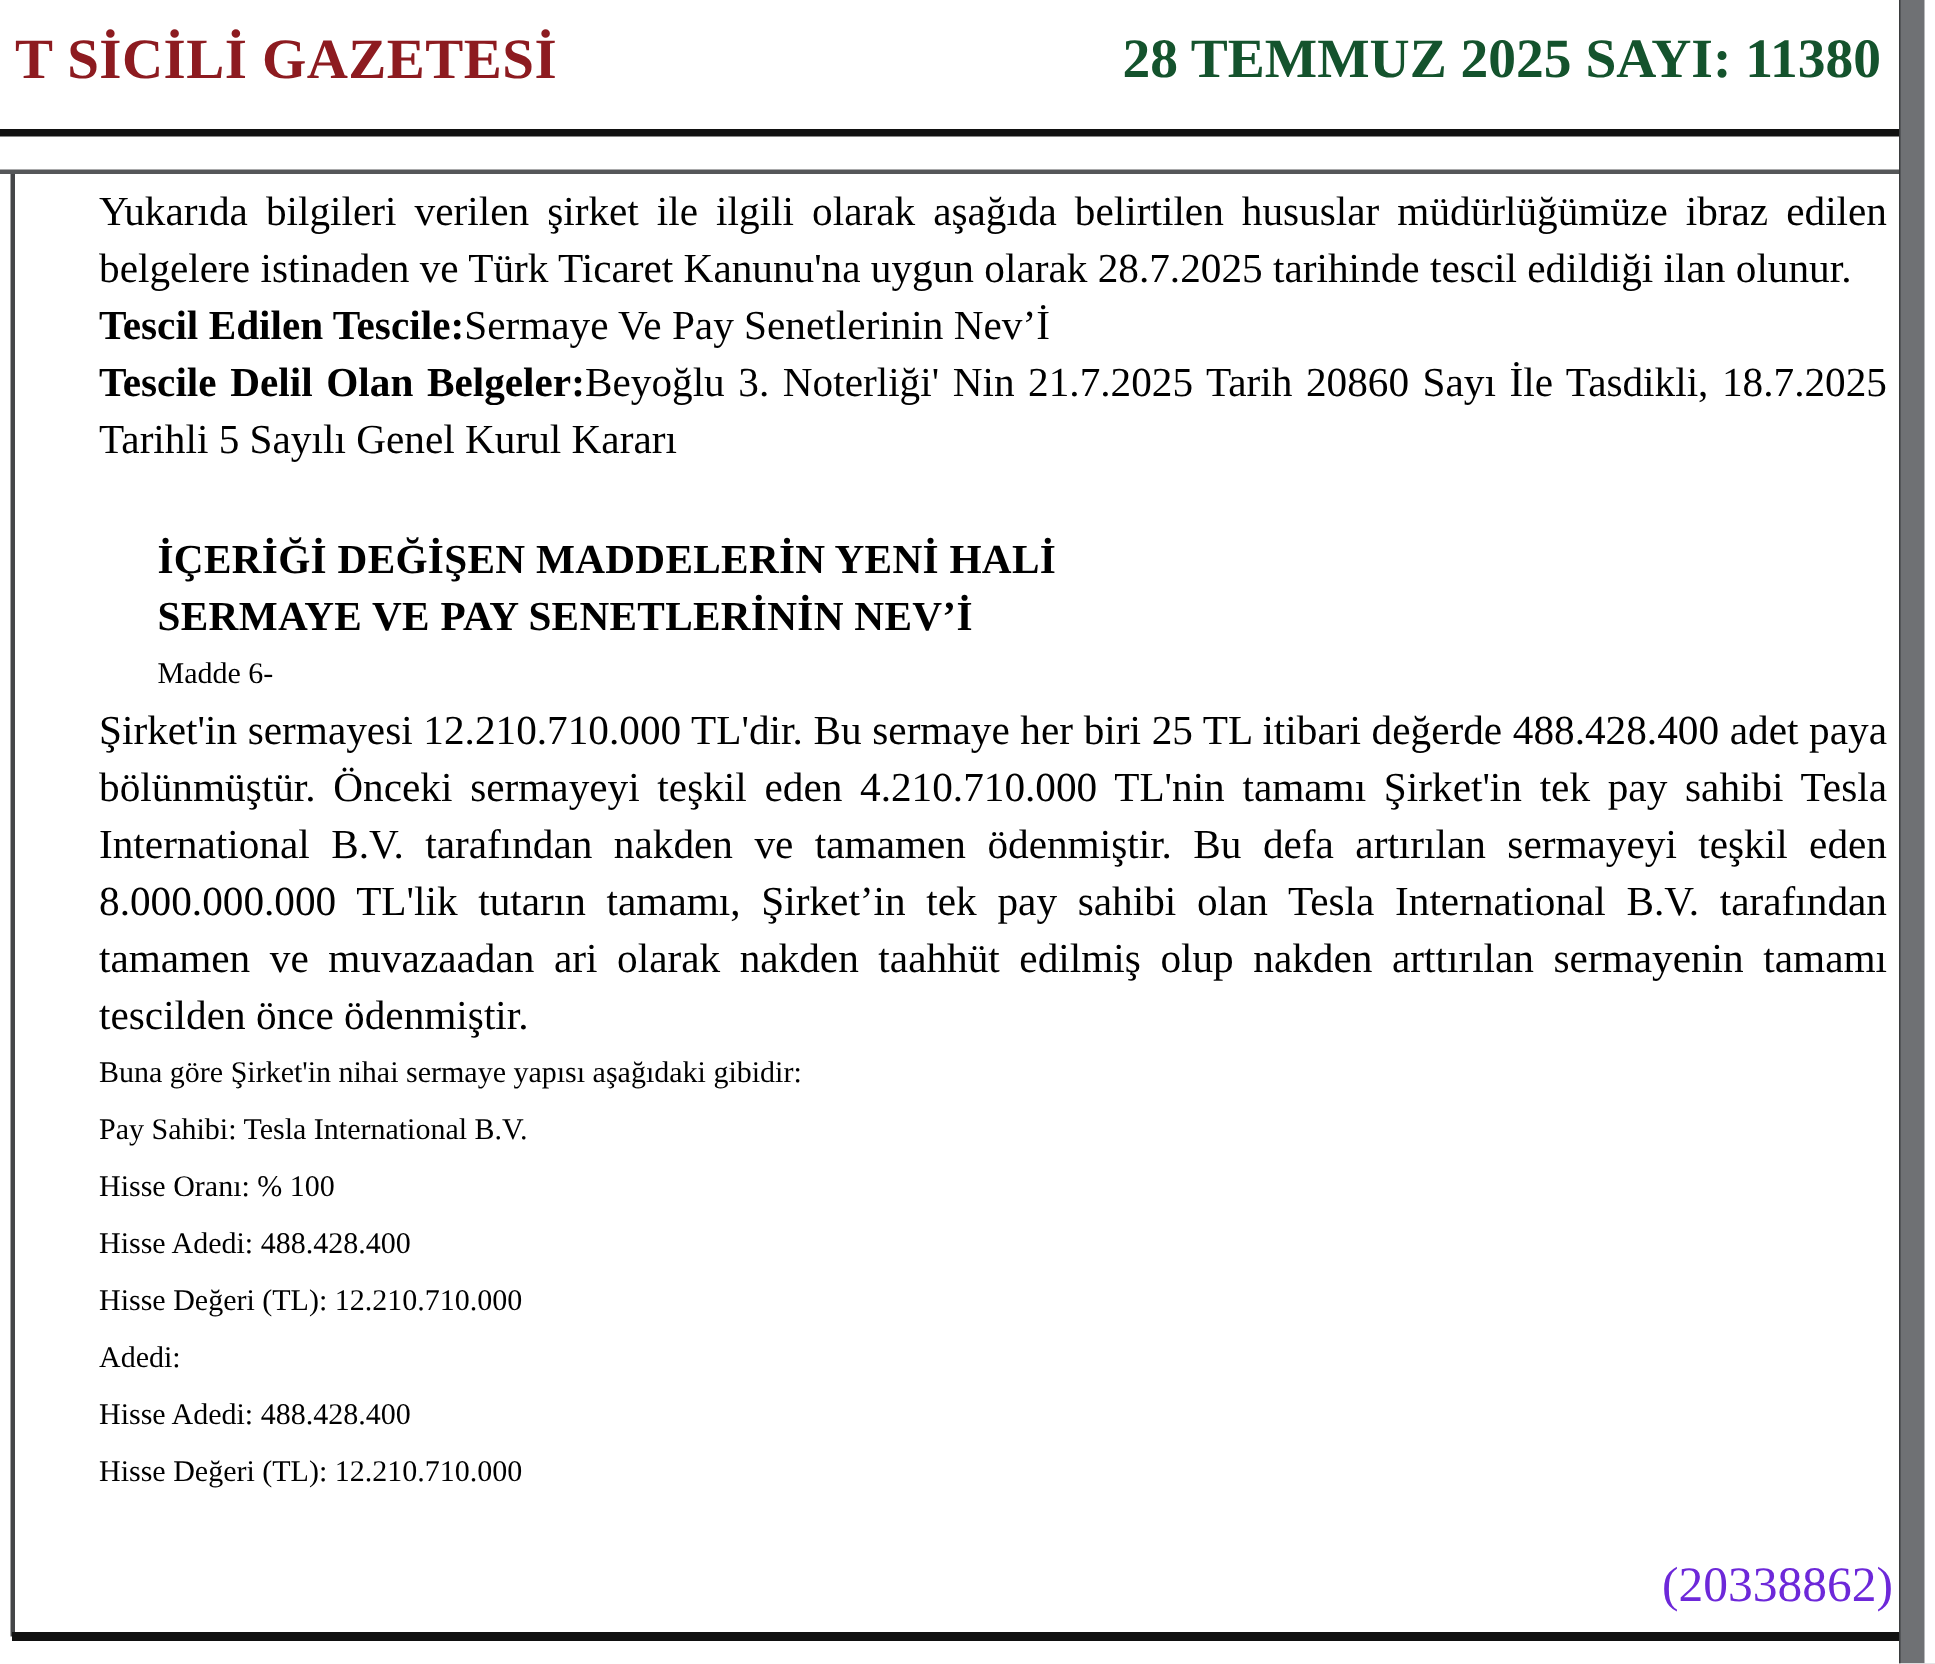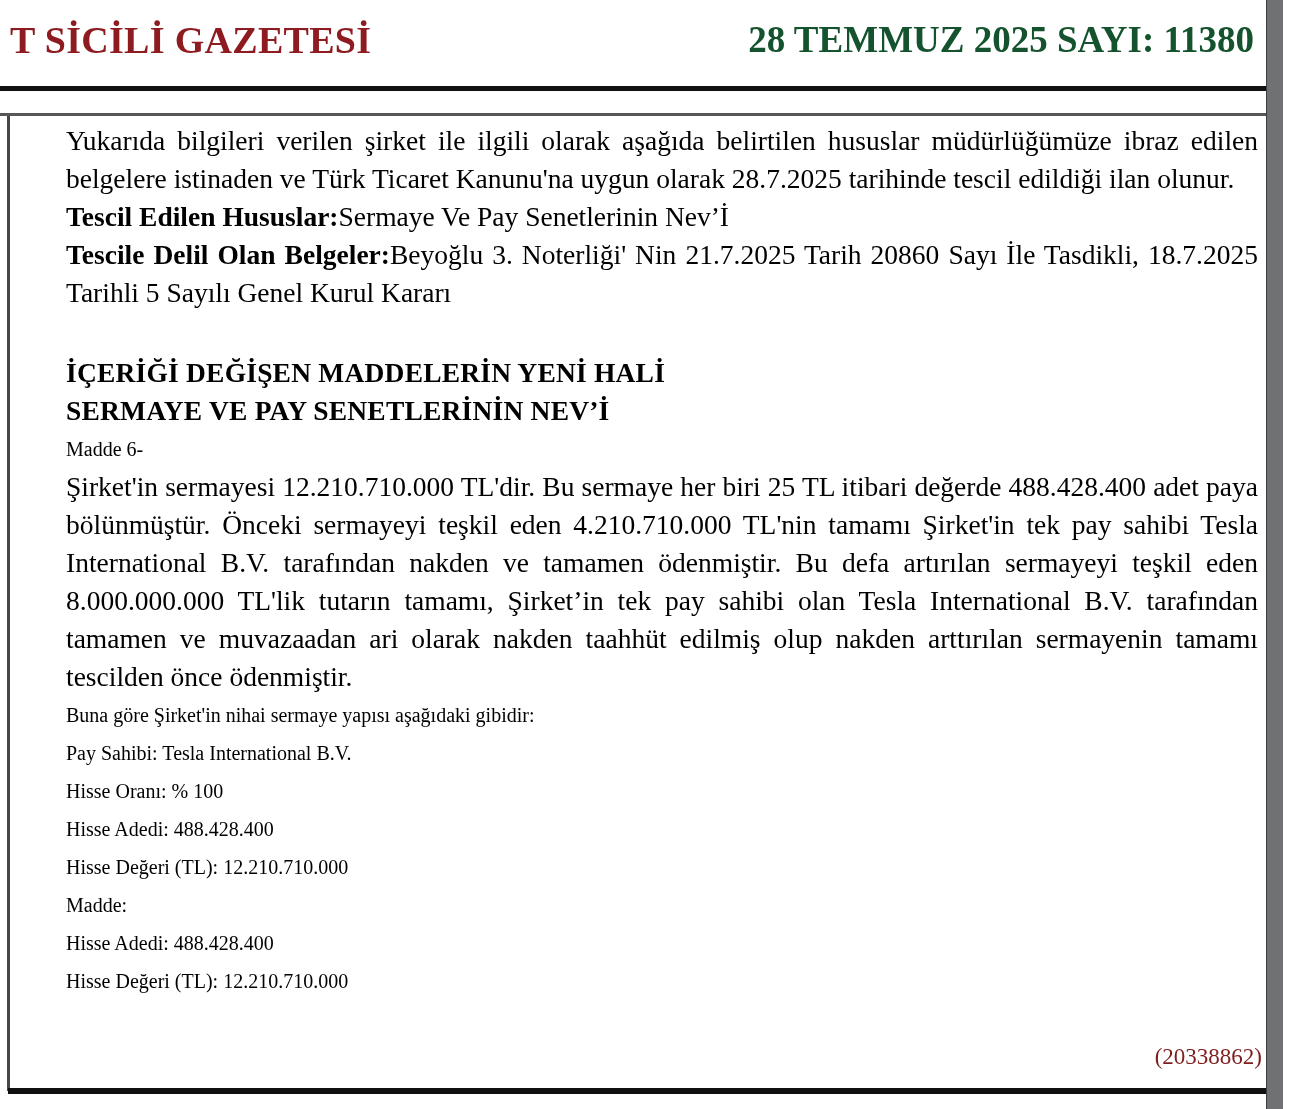--- a/index.html
+++ b/index.html
@@ -127,20 +127,21 @@
     text-align: justify;
     text-align-last: left;
   }
 
   .lbl {
     font-weight: bold;
   }
 
   .heading-block {
     margin-top: 42px;
+    margin-left: 39px;
   }
   .heading {
     font-size: 27.5px;
     line-height: 38px;
     font-weight: bold;
     letter-spacing: 0.2px;
     margin: 0;
     white-space: nowrap;
   }
 
@@ -148,23 +149,23 @@
     font-size: 20px;
     line-height: 38px;
     margin: 0;
     white-space: nowrap;
   }
 
   .ref-number {
     position: absolute;
     right: 28px;
     top: 1040px;
-    font-size: 23px;
+    font-size: 33px;
     line-height: 34px;
-    color: #7f1d1d;
+    color: #6d28d9;
     white-space: nowrap;
   }
 </style>
 </head>
 <body>
 
 <div id="page">
 
   <div class="masthead">
     <div class="masthead-title">T SİCİLİ GAZETESİ</div>
@@ -174,40 +175,40 @@
   <div class="rule-thick-top"></div>
   <div class="rule-thin-top"></div>
   <div class="border-left"></div>
 
   <div class="content">
 
     <p class="para">
       <span>Yukarıda bilgileri verilen şirket ile ilgili olarak aşağıda belirtilen hususlar müdürlüğümüze ibraz edilen belgelere istinaden ve Türk Ticaret Kanunu'na uygun olarak 28.7.2025 tarihinde tescil edildiği ilan olunur.</span>
     </p>
 
-    <p class="para para-justify-all"><span class="lbl">Tescil Edilen Hususlar:</span><span>Sermaye Ve Pay Senetlerinin Nev’İ</span></p>
+    <p class="para para-justify-all"><span class="lbl">Tescil Edilen Tescile:</span><span>Sermaye Ve Pay Senetlerinin Nev’İ</span></p>
 
     <p class="para"><span class="lbl">Tescile Delil Olan Belgeler:</span><span>Beyoğlu 3. Noterliği' Nin 21.7.2025 Tarih 20860 Sayı İle Tasdikli, 18.7.2025 Tarihli 5 Sayılı Genel Kurul Kararı</span></p>
 
     <div class="heading-block">
       <p class="heading">İÇERİĞİ DEĞİŞEN MADDELERİN YENİ HALİ</p>
       <p class="heading">SERMAYE VE PAY SENETLERİNİN NEV’İ</p>
       <p class="line">Madde 6-</p>
     </div>
 
     <p class="para">
       <span>Şirket'in sermayesi 12.210.710.000 TL'dir. Bu sermaye her biri 25 TL itibari değerde 488.428.400 adet paya bölünmüştür. Önceki sermayeyi teşkil eden 4.210.710.000 TL'nin tamamı Şirket'in tek pay sahibi Tesla International B.V. tarafından nakden ve tamamen ödenmiştir. Bu defa artırılan sermayeyi teşkil eden 8.000.000.000 TL'lik tutarın tamamı, Şirket’in tek pay sahibi olan Tesla International B.V. tarafından tamamen ve muvazaadan ari olarak nakden taahhüt edilmiş olup nakden arttırılan sermayenin tamamı tescilden önce ödenmiştir.</span>
     </p>
 
     <p class="line">Buna göre Şirket'in nihai sermaye yapısı aşağıdaki gibidir:</p>
     <p class="line">Pay Sahibi: Tesla International B.V.</p>
     <p class="line">Hisse Oranı: % 100</p>
     <p class="line">Hisse Adedi: 488.428.400</p>
     <p class="line">Hisse Değeri (TL): 12.210.710.000</p>
-    <p class="line">Madde:</p>
+    <p class="line">Adedi:</p>
     <p class="line">Hisse Adedi: 488.428.400</p>
     <p class="line">Hisse Değeri (TL): 12.210.710.000</p>
 
   </div>
 
   <div class="ref-number">(20338862)</div>
 
   <div class="rule-thick-bottom"></div>
 
   <div class="page-edge"></div>

